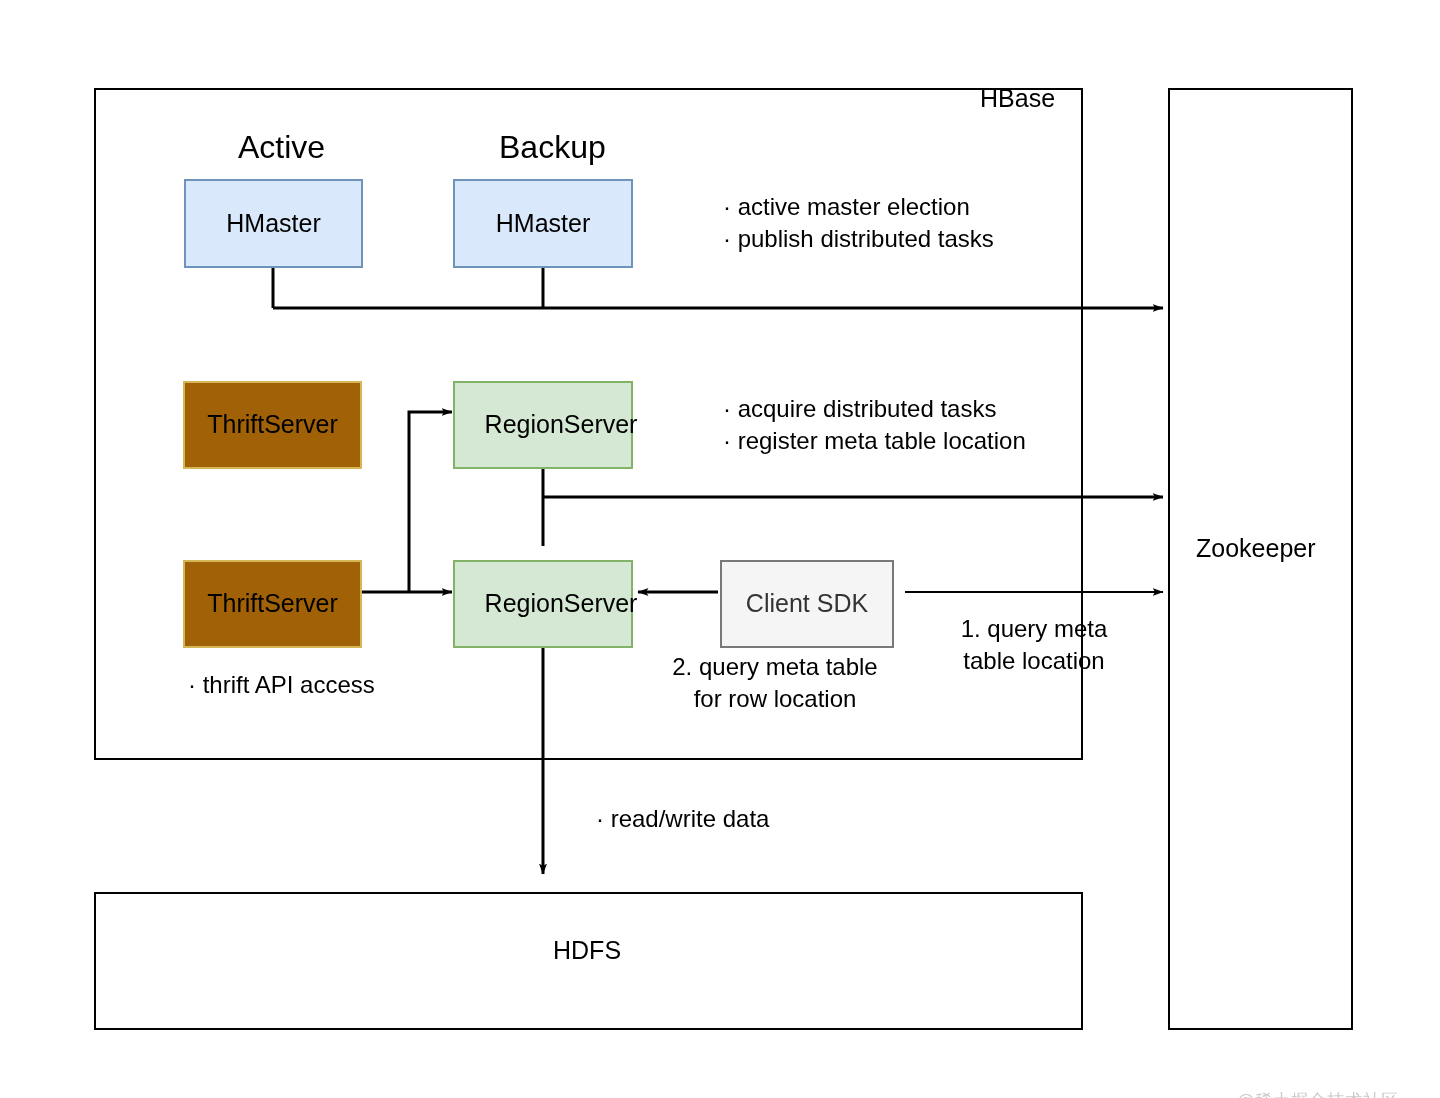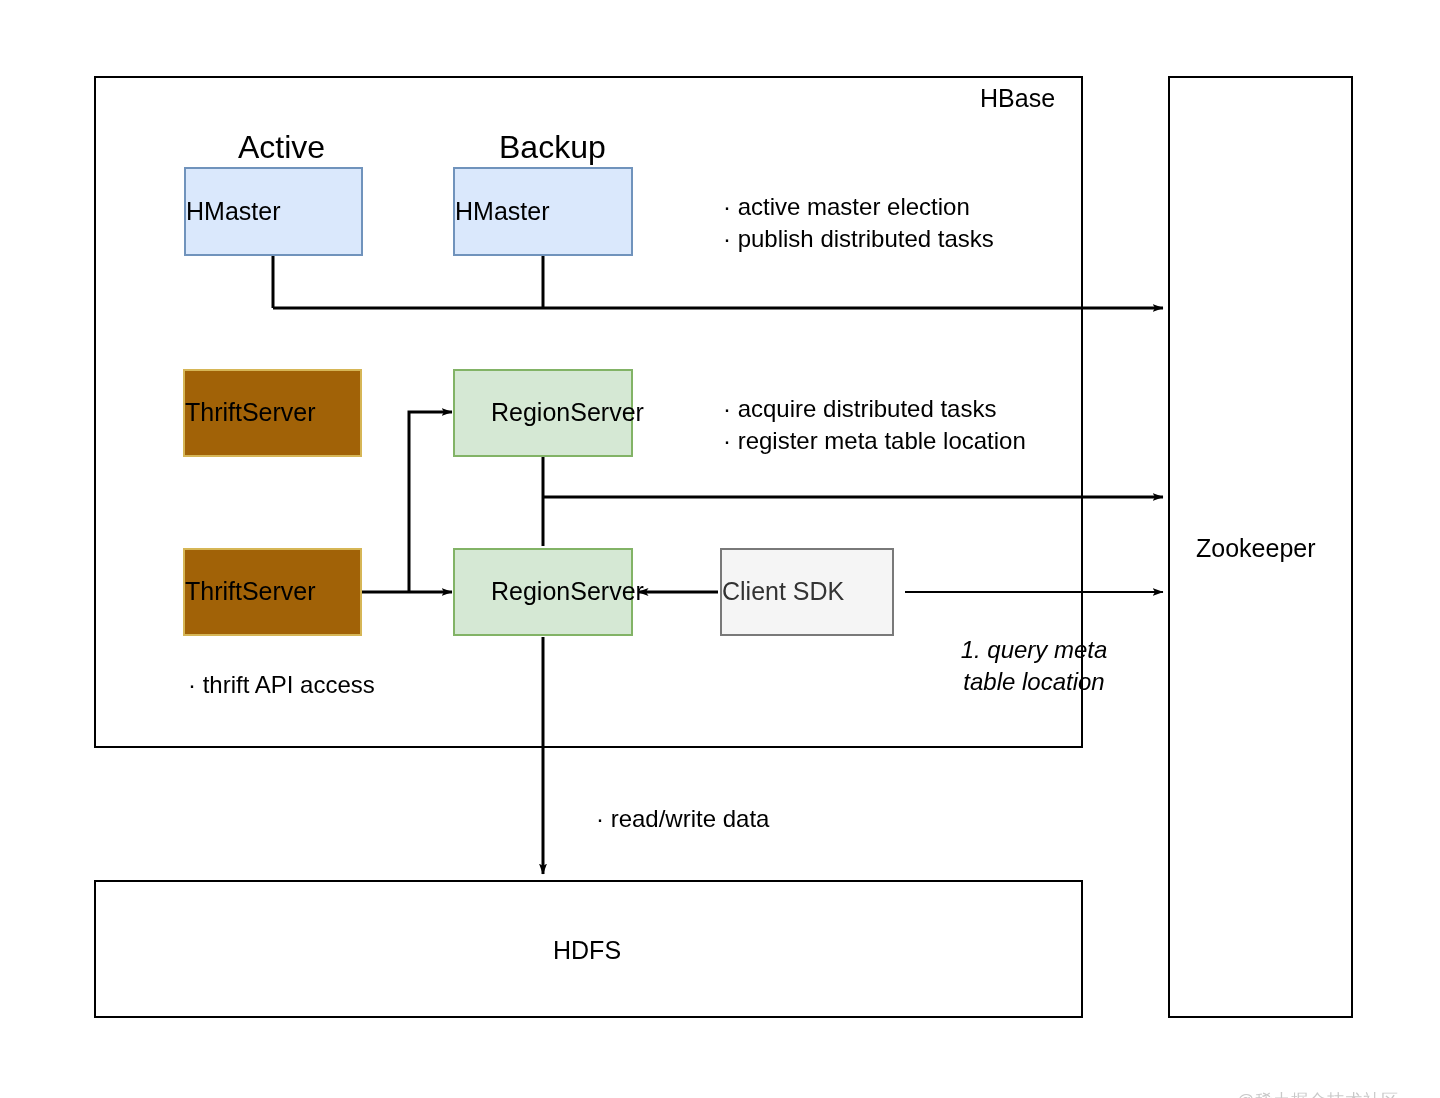--- a/index.html
+++ b/index.html
@@ -27,22 +27,24 @@
     top: 0;
     width: 1440px;
     height: 1098px;
     pointer-events: none;
   }
   .box {
     position: absolute;
     box-sizing: border-box;
     display: flex;
     align-items: center;
+    justify-content: center;
     text-align: center;
     line-height: 1.25;
+    margin-top: 12px;
   }
   .container-box {
     border: 2px solid #000000;
     background: transparent;
   }
   .node {
     border-width: 2px;
     border-style: solid;
     font-size: 25px;
   }
@@ -167,19 +169,21 @@
   <div class="note" style="left:723px; top:393px;">· acquire distributed tasks
 · register meta table location</div>
 
   <div class="note" style="left:723px; top:191px;">· active master election
 · publish distributed tasks</div>
 
   <div class="note" style="left:188px; top:669px;">· thrift API access</div>
 
   <div class="note" style="left:596px; top:803px;">· read/write data</div>
 
+  <div class="note-center" style="left:655px; top:651px; width:240px;">2. query meta table
+for row location</div>
 
-  <div class="note-center" style="left:930px; top:634px; width:208px;font-style:italic;">1. query meta
+  <div class="note-center" style="left:930px; top:613px; width:208px;">1. query meta
 table location</div>
 
   <div class="watermark" style="left:1237px; top:1046px;margin-top:43px;">@稀土掘金技术社区</div>
 
 </div>
 
 </body></html>

